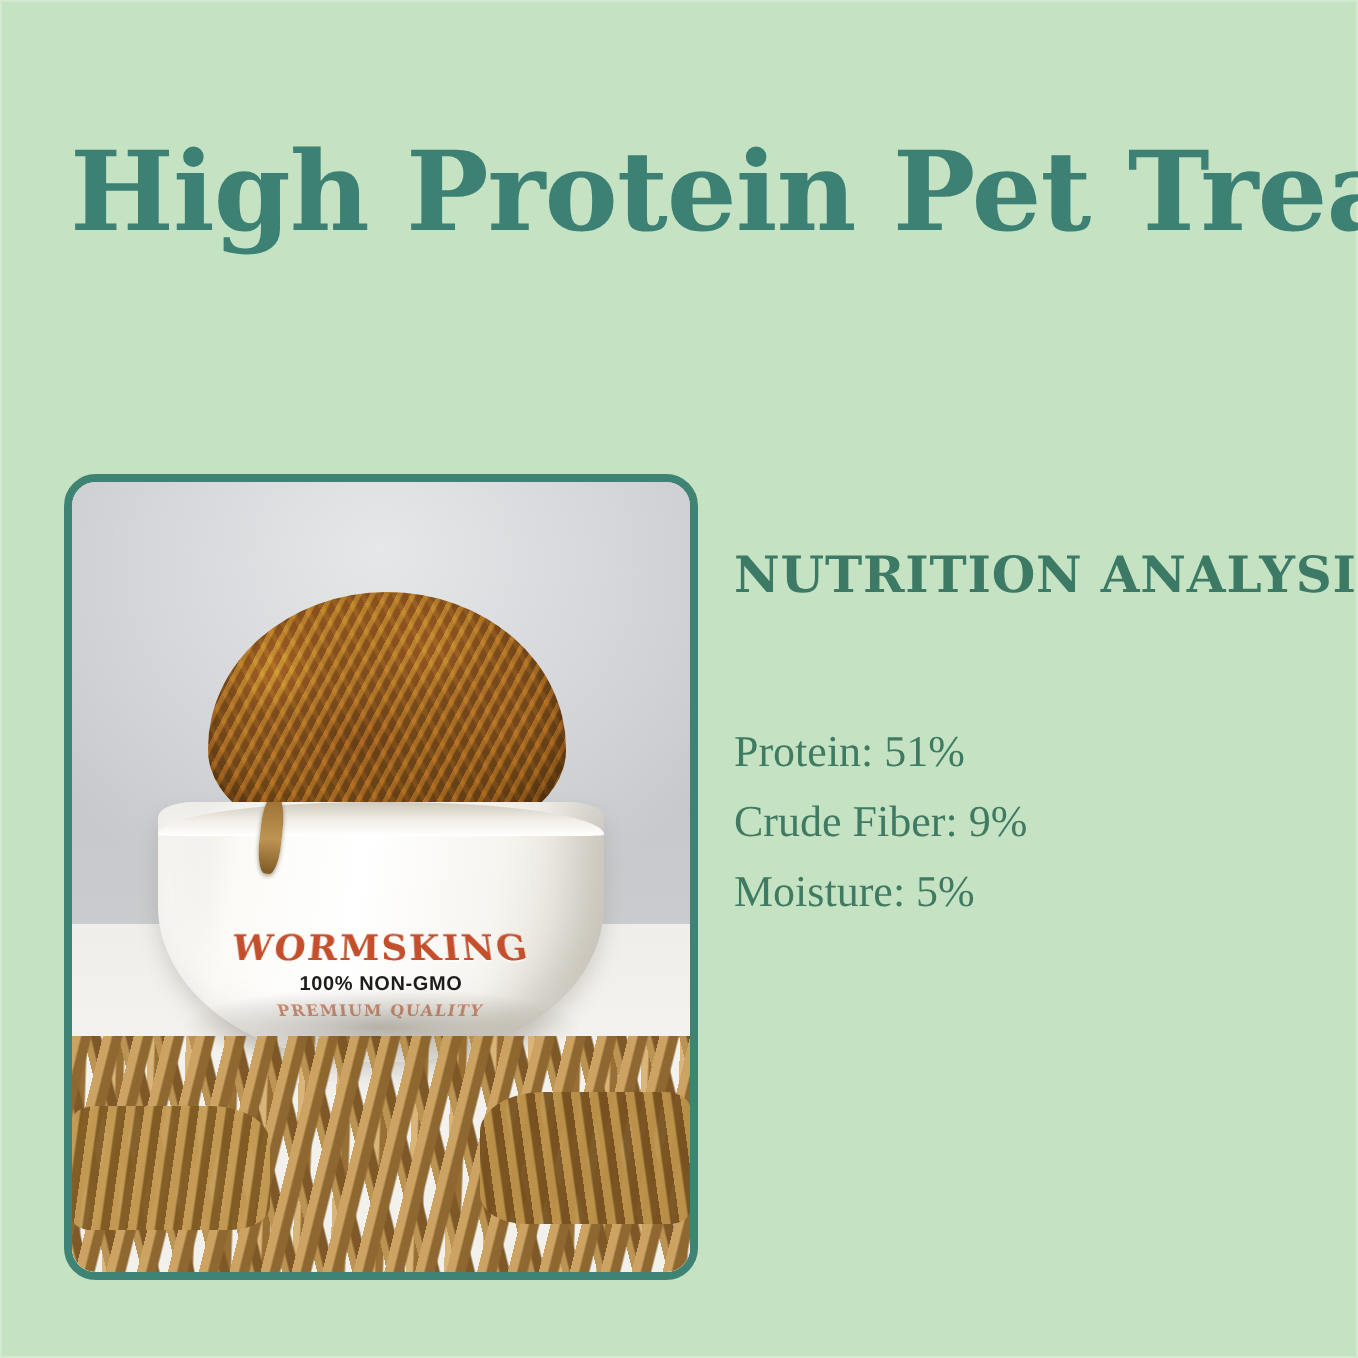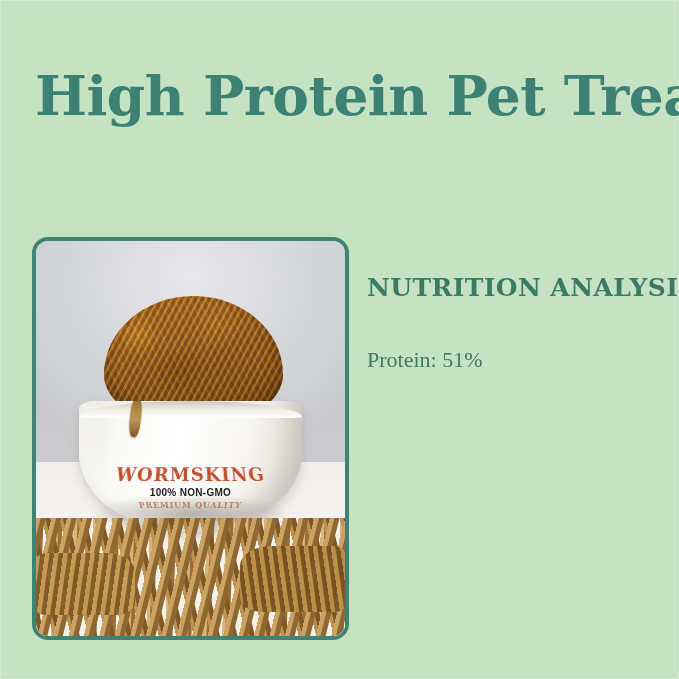--- a/index.html
+++ b/index.html
@@ -194,21 +194,21 @@
   .nutrition-heading {
     font-family:"DejaVu Serif", serif;
     font-weight:700;
     font-size:25px;
     letter-spacing:.4px;
     color:#3c7a66;
     white-space:nowrap;
   }
   .nutrition-list {
     list-style:none;
-    margin-top:40px;
+    margin-top:56px;
   }
   .nutrition-list li {
     font-family:"Liberation Serif", serif;
     font-size:22px;
     line-height:35px;
     color:#3f7a62;
     white-space:nowrap;
   }
 </style>
 </head>
@@ -241,16 +241,18 @@
         <div class="scatter-left"></div>
         <div class="scatter-right"></div>
       </div>
     </div>
   </div>
 
   <div class="nutrition">
     <div class="nutrition-heading">NUTRITION ANALYSIS</div>
     <ul class="nutrition-list">
       <li>Protein: 51%</li>
+      <li>Crude Fiber: 9%</li>
+      <li>Moisture: 5%</li>
     </ul>
   </div>
 
 </div>
 
 </body></html>

